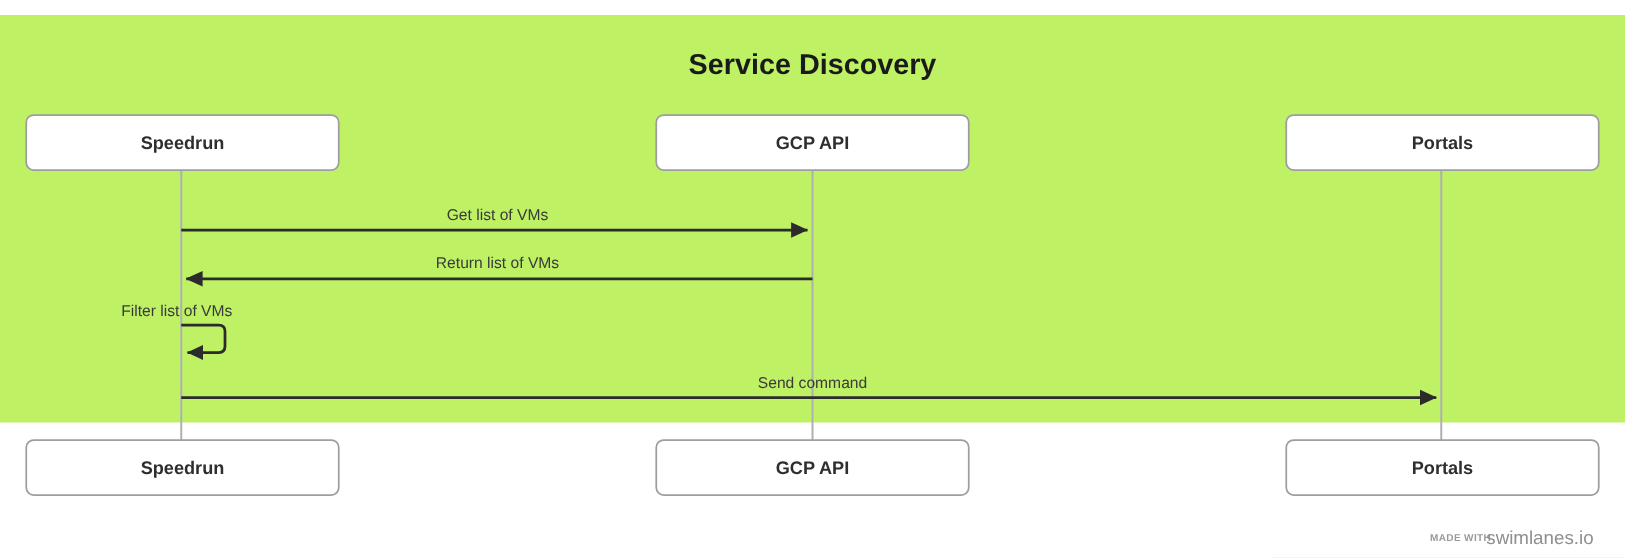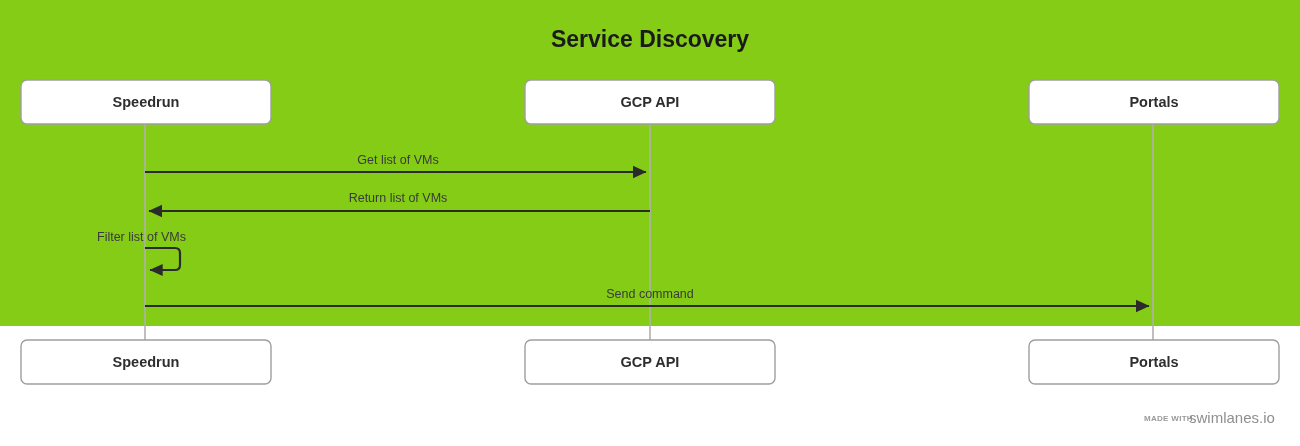--- a/index.html
+++ b/index.html
@@ -11,21 +11,22 @@
     width: 1300px;
     height: 446px;
     overflow: hidden;
     font-family: "Liberation Sans", sans-serif;
     color: #333333;
   }
   #diagram-canvas {
     position: relative;
     width: 1300px;
     height: 326px;
-    background: #84cc16;
+    background: #bef264;
+    margin-top: 12px;
   }
   svg.diagram-svg {
     position: absolute;
     top: 0;
     left: 0;
     width: 1300px;
     height: 446px;
     display: block;
   }
   .diagram-title {

